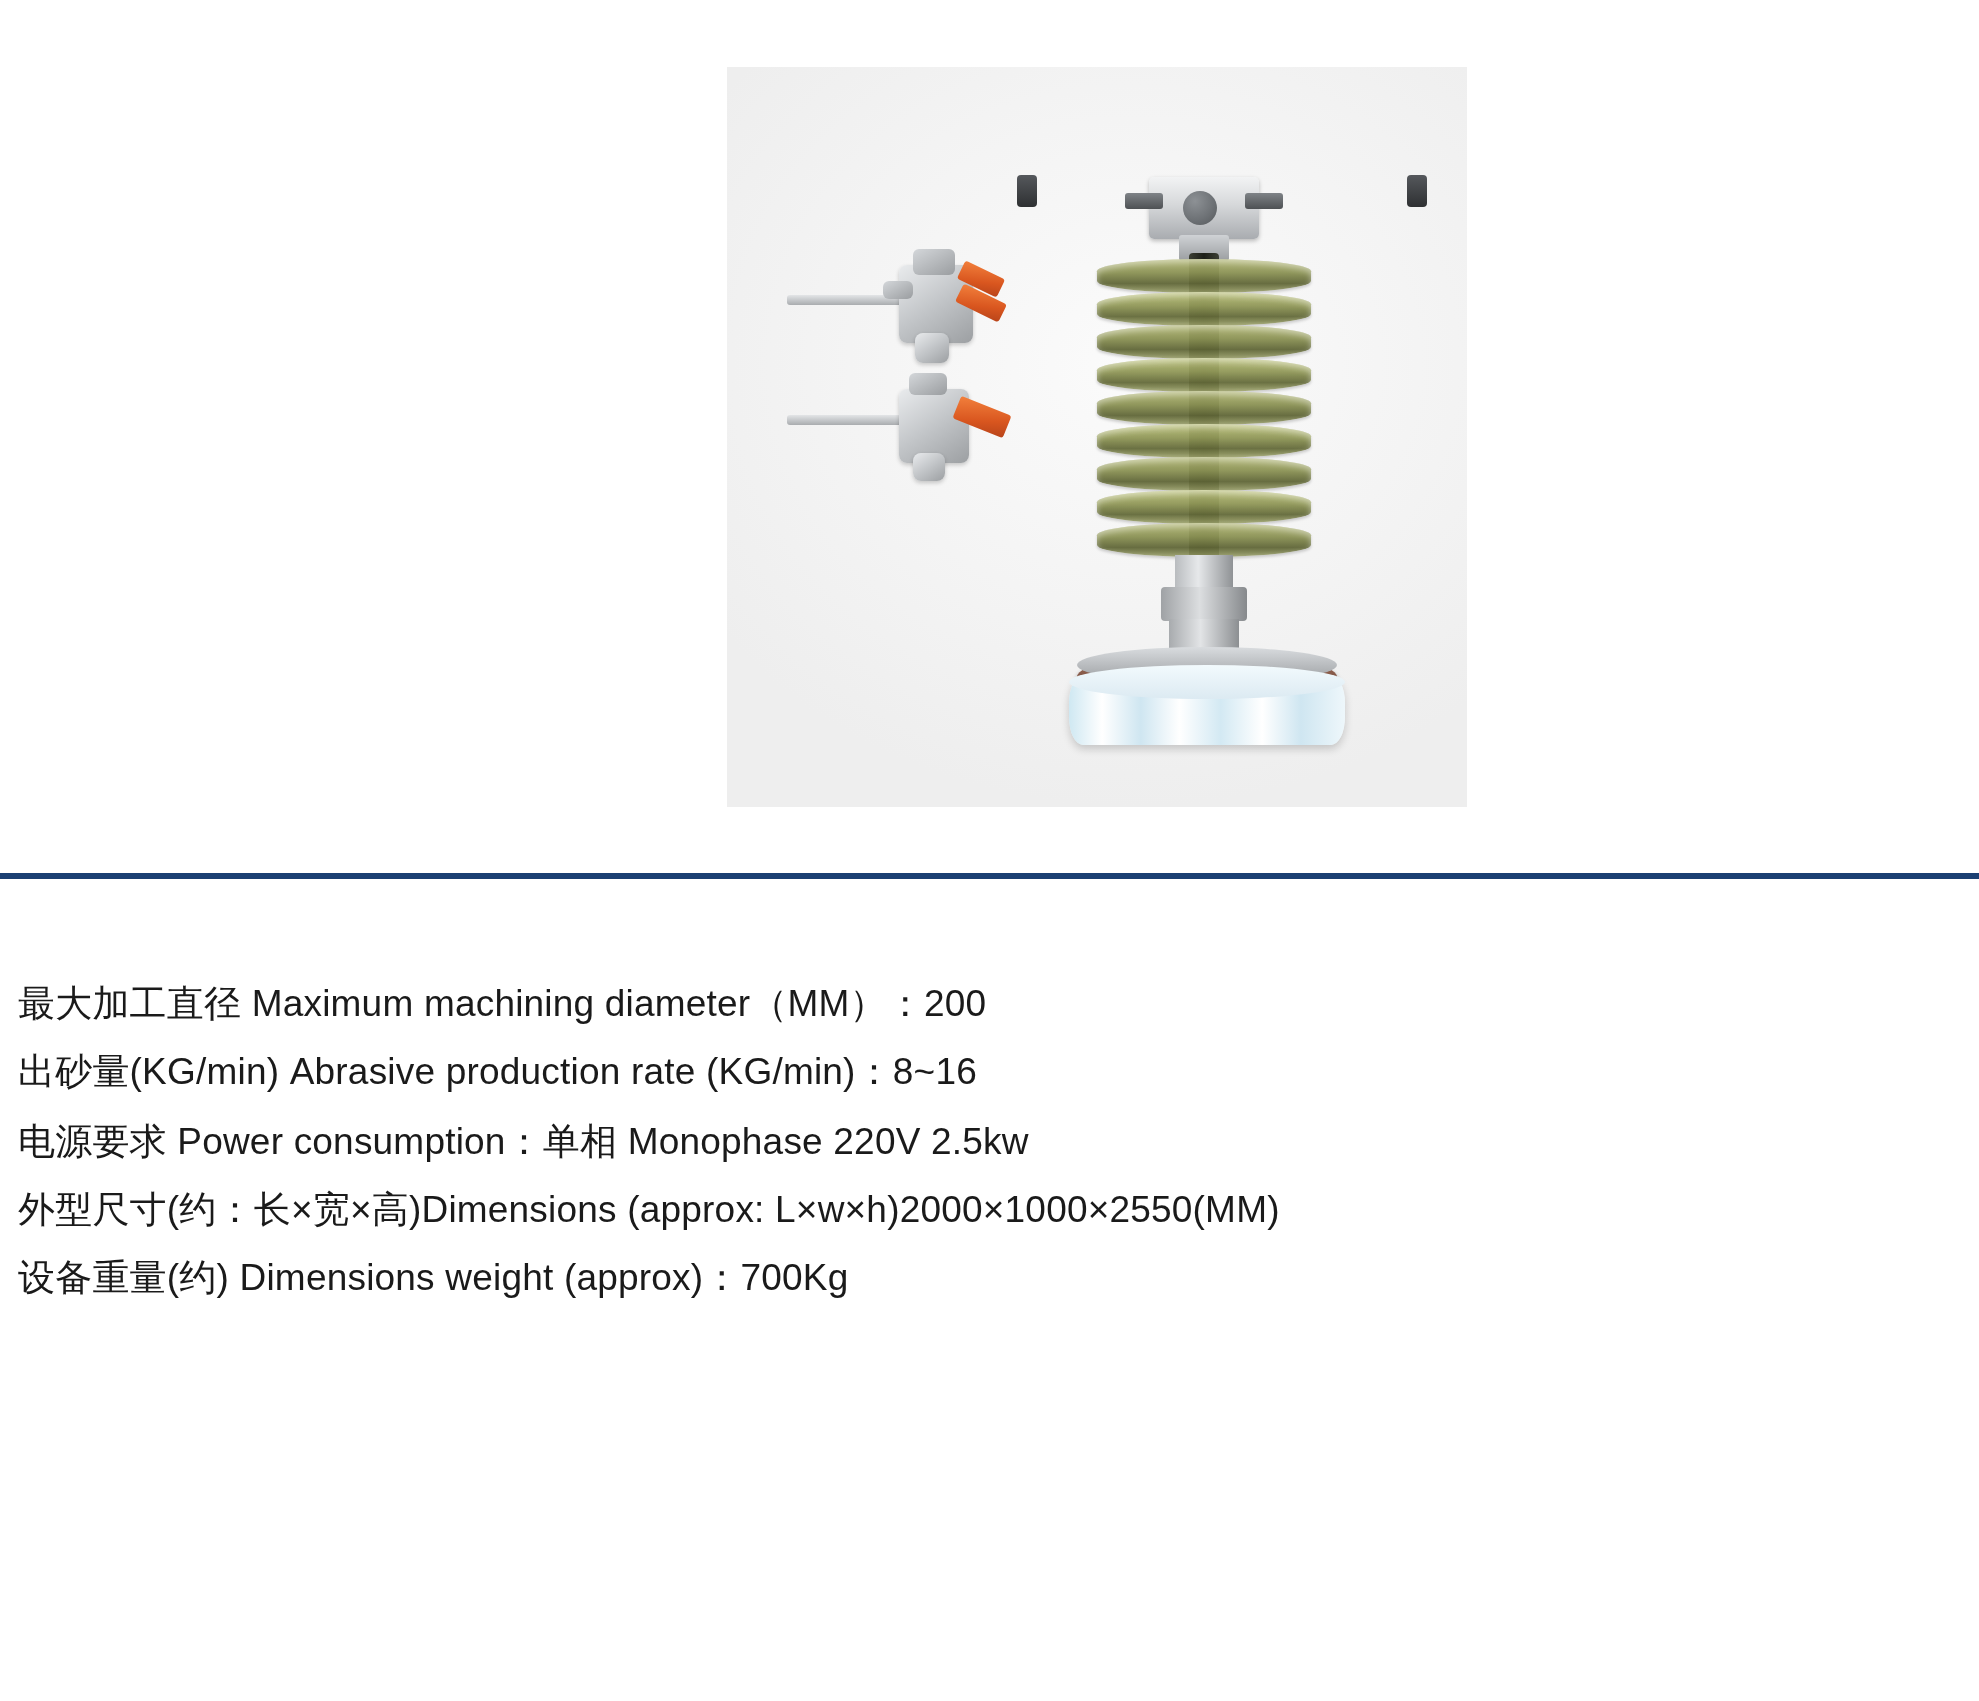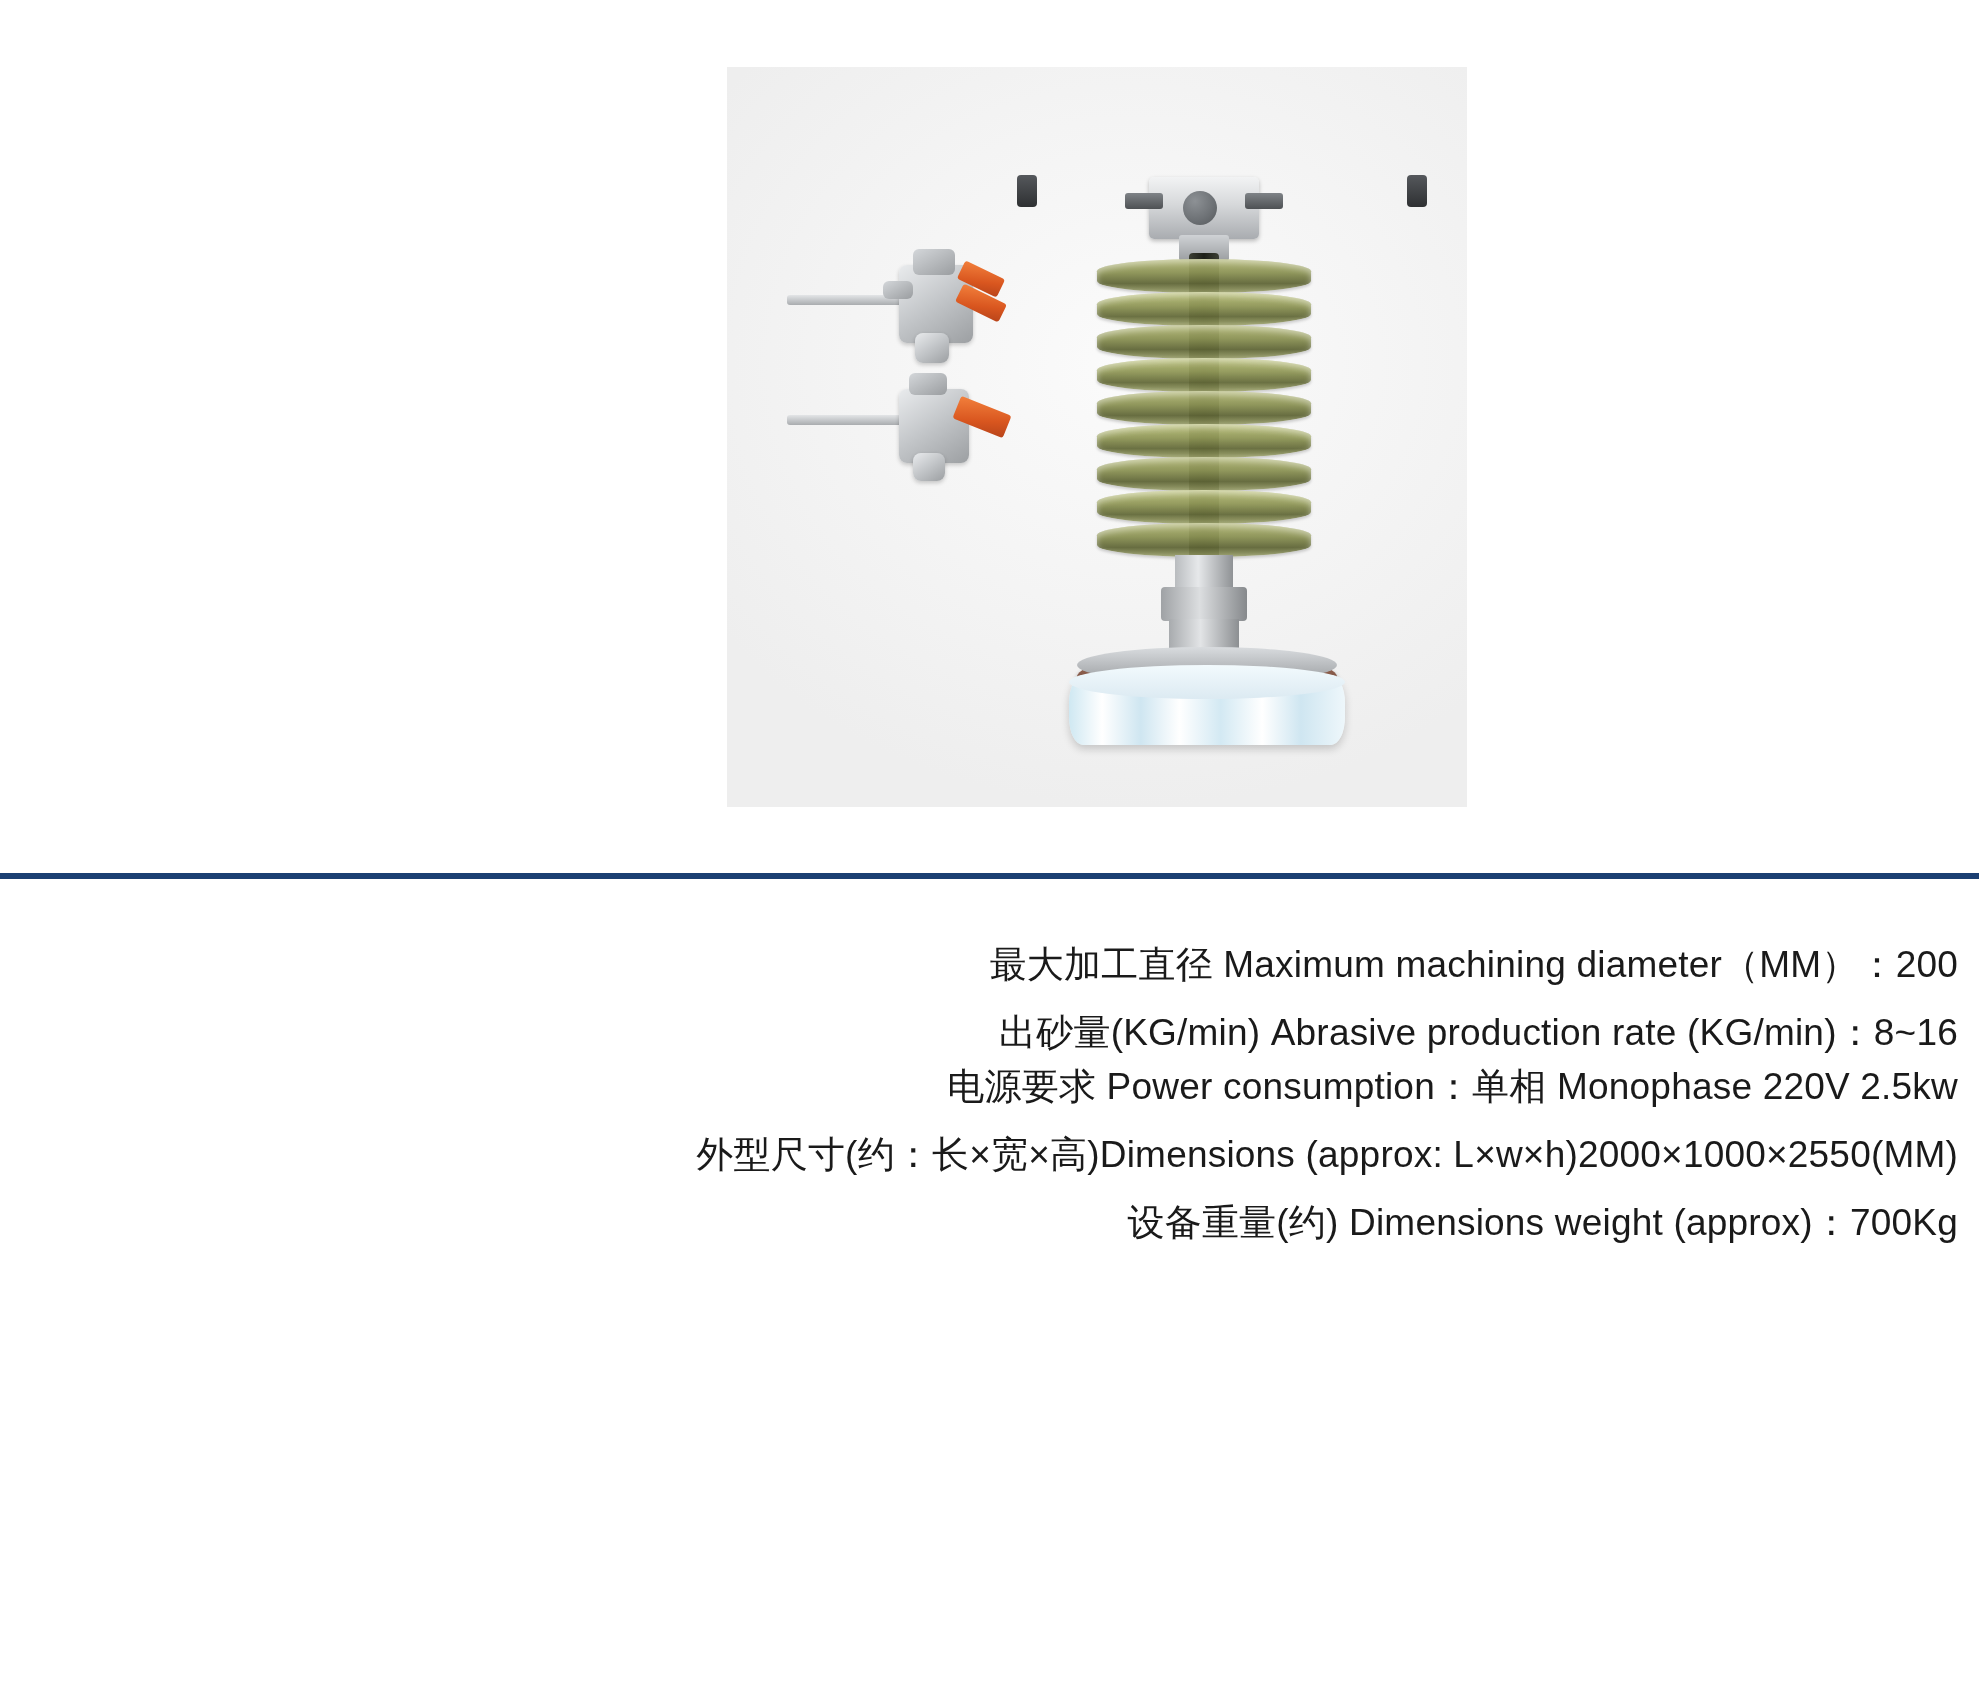--- a/index.html
+++ b/index.html
@@ -237,33 +237,32 @@
     top: 873px;
     width: 1979px;
     height: 6px;
     background: #1b3f72;
   }
 
   
   .spec-list {
     position: absolute;
     left: 18px;
-    top: 946px;
+    top: 985px;
     width: 1940px;
-    text-align: right;
   }
   .spec-line {
     font-size: 37px;
     line-height: 1.0;
     letter-spacing: 0.2px;
     color: #1a1a1a;
     white-space: nowrap;
     margin-bottom: 31px;
   }
-  .spec-line.wide { margin-bottom: 17px; }
+  .spec-line.wide { margin-bottom: 33px; }
 </style>
 </head>
 <body>
 
 <div class="page">
 
   <div class="image-block">
     <div class="photo-stage">
 
       <div class="gun gun-upper">

